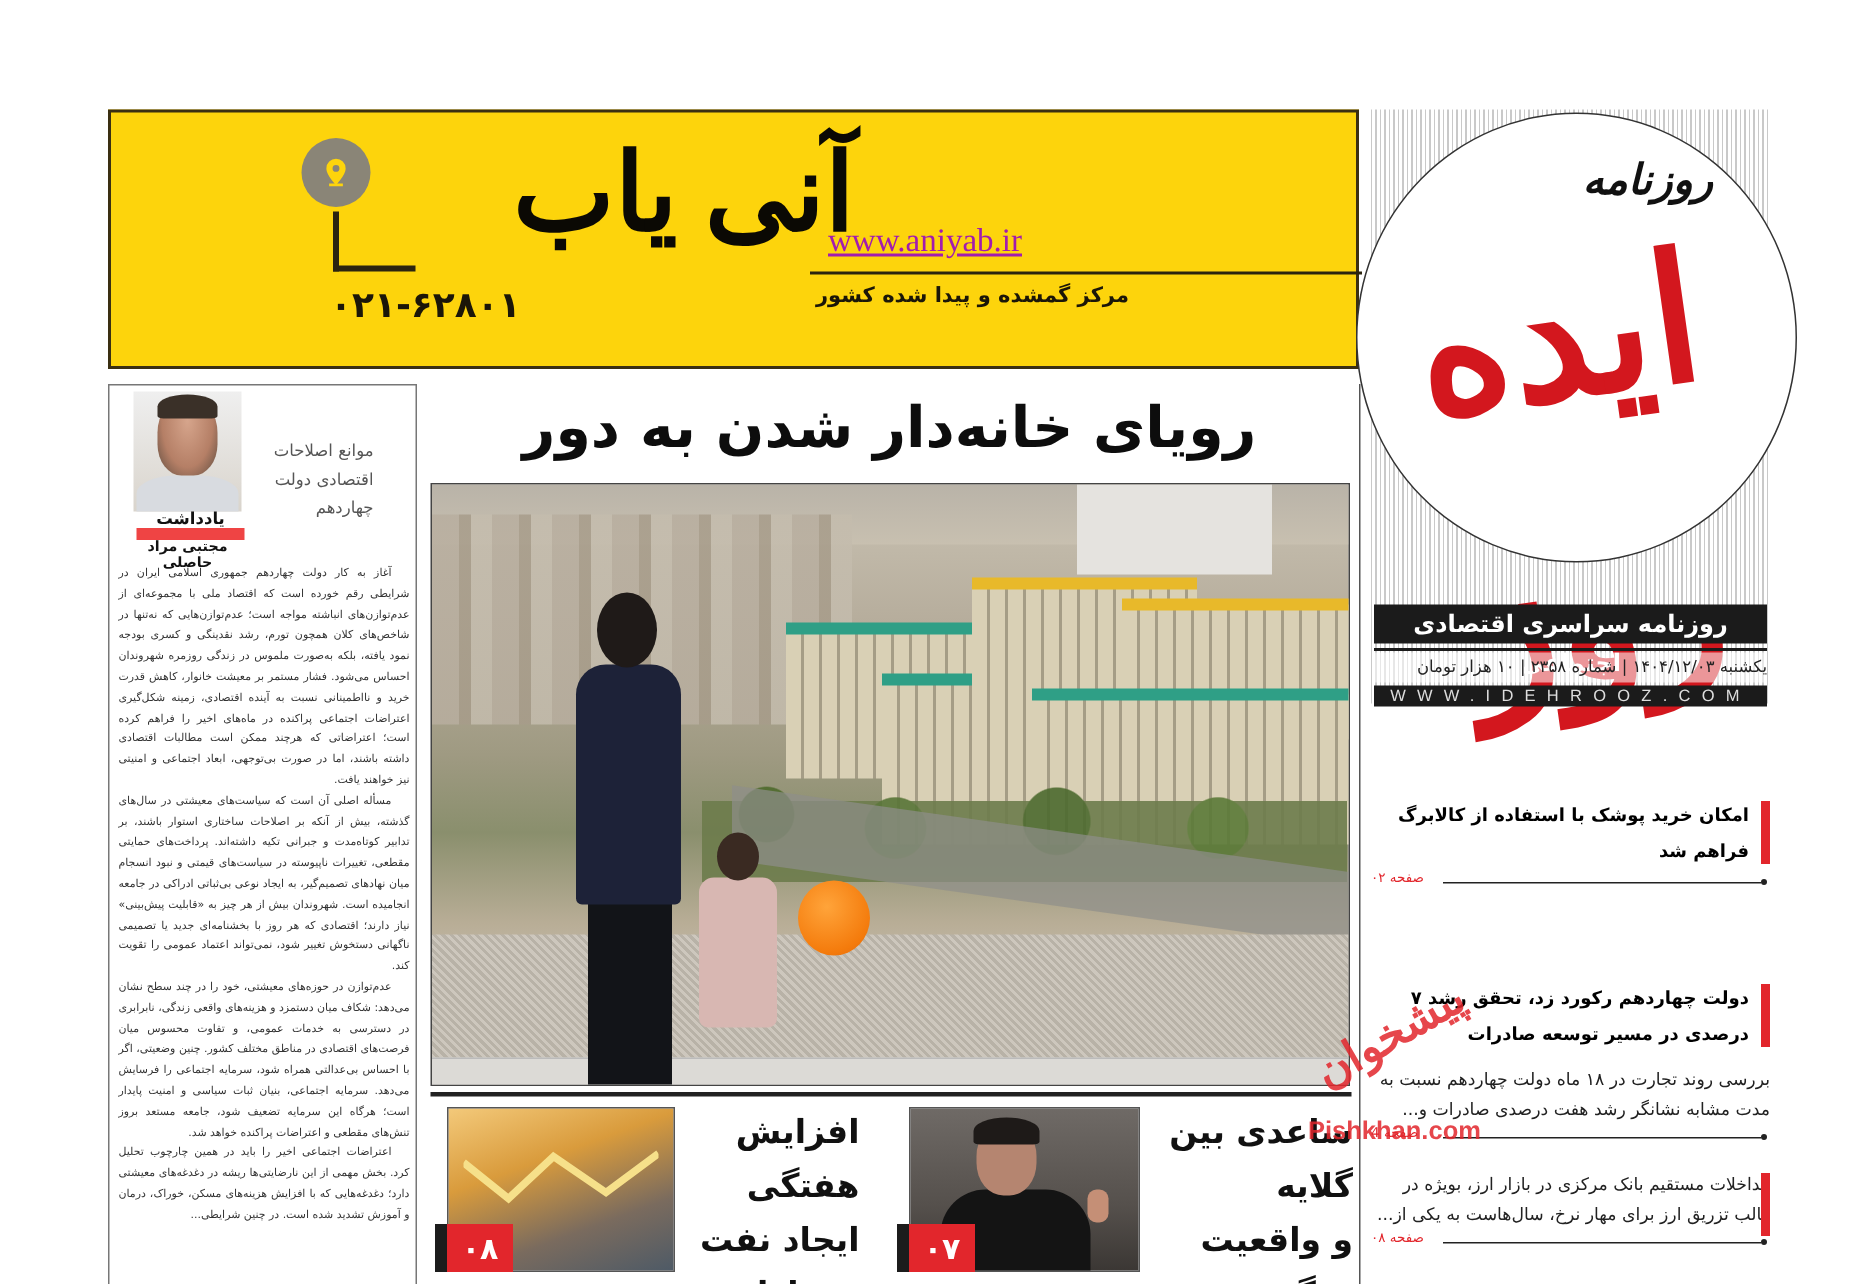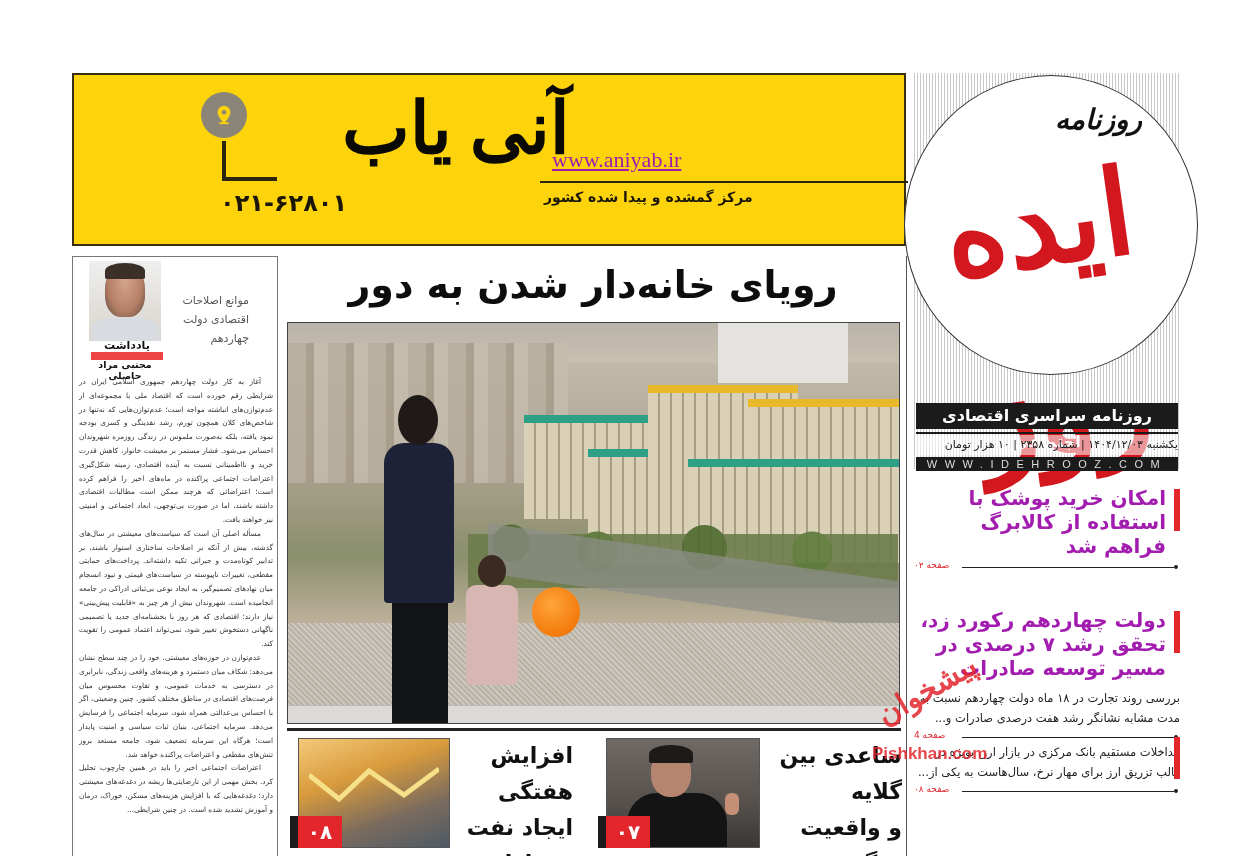--- a/index.html
+++ b/index.html
@@ -172,22 +172,22 @@
   .page-badge-bar { position:absolute; width:8px; height:32px; background:#1c1c1c; }
   .teaser-title {
     position:absolute; font-size:22px; font-weight:bold; direction:rtl; text-align:right;
     line-height:36px; color:#111;
   }
 
   
   .right-col-rule { position:absolute; left:906px; top:256px; width:1px; height:600px; background:#555; }
   .brief { position:absolute; left:914px; width:266px; }
   .brief-title {
-    position:relative; font-size:20px; font-weight:bold; direction:rtl; text-align:right;
-    line-height:24px; padding-right:14px; color:#a21caf;
+    position:relative; font-size:12px; font-weight:bold; direction:rtl; text-align:right;
+    line-height:24px; padding-right:14px; color:#000000;margin-top:45px;
   }
   .brief-bar { position:absolute; right:0; top:3px; width:6px; height:42px; background:#e2262c; }
   .brief-text {
     font-size:11.5px; direction:rtl; text-align:right; line-height:20px; color:#222; margin-top:8px;
   }
   .brief-foot { position:relative; height:12px; margin-top:2px; }
   .brief-foot .line { position:absolute; left:48px; right:6px; top:7px; height:1px; background:#222; }
   .brief-foot .dot { position:absolute; right:2px; top:5px; width:4px; height:4px; border-radius:50%; background:#222; }
   .brief-foot .page { position:absolute; left:0; top:0; font-size:9px; color:#e2262c; direction:rtl; }
 

